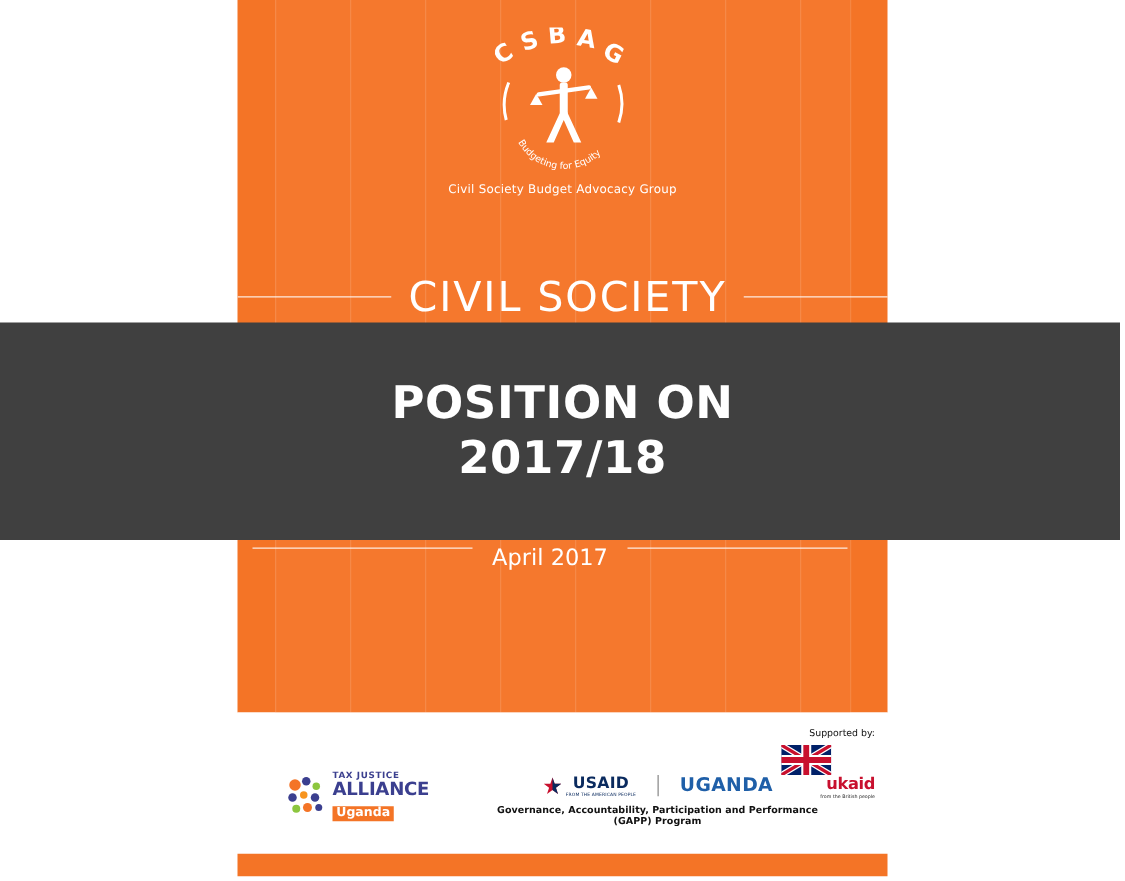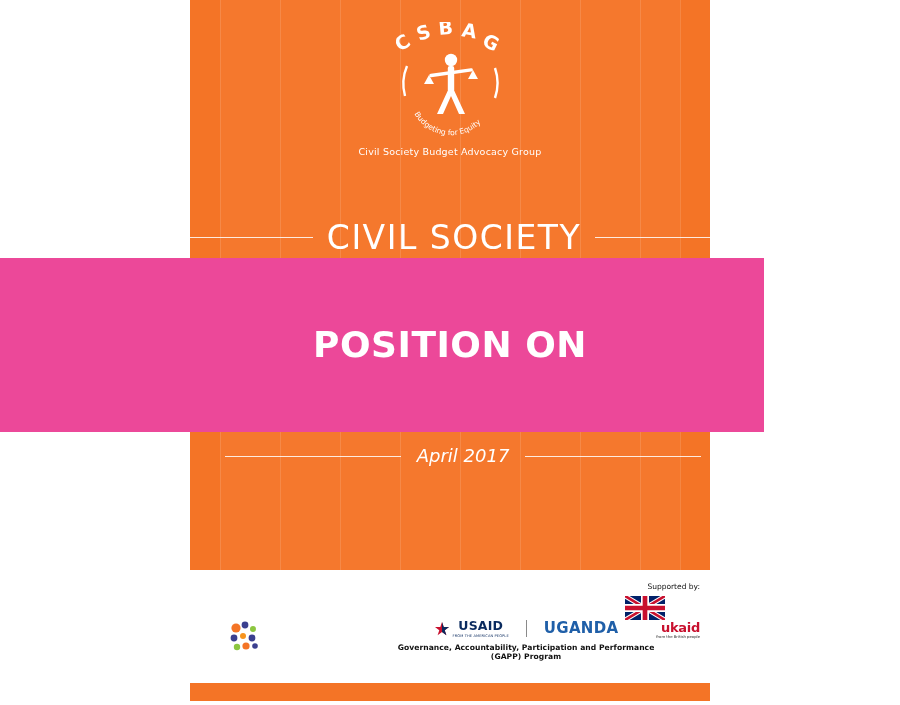--- a/index.html
+++ b/index.html
@@ -95,23 +95,23 @@
     letter-spacing: 1.5px;
     white-space: nowrap;
     line-height: 1;
   }
 
   
   .title-band {
     position: absolute;
     left: -190px;           
     top: 258px;
-    width: 764px;
+    width: 896px;
     height: 174px;
-    background: #ec4899;
+    background: #404040;
   }
   .title-band-inner {
     position: absolute;
     left: 190px;
     top: 0;
     width: 520px;
     height: 174px;
     display: flex;
     flex-direction: column;
     align-items: center;
@@ -124,27 +124,25 @@
     font-size: 36px;
     line-height: 1.21;
     letter-spacing: 0.5px;
     text-align: center;
     white-space: nowrap;
   }
 
   
   .date-row {
     position: absolute;
-    left: 35px;
+    left: 12px;
     top: 438px;
     width: 476px;
     height: 36px;
     display: flex;
-    align-items: center;
-    font-style: italic;
   }
   .date-rule {
     flex: 1 1 auto;
     height: 1px;
     background: rgba(255,255,255,0.85);
   }
   .date-text {
     flex: 0 0 auto;
     padding: 0 16px;
     color: #ffffff;
@@ -374,38 +372,44 @@
       <div class="date-rule"></div>
       <div class="date-text">April 2017</div>
       <div class="date-rule"></div>
     </div>
   </div>
 
   <div style="position:absolute;left:190px;top:0;width:520px;height:570px;overflow:visible;pointer-events:none;">
     <div class="title-band">
       <div class="title-band-inner">
         <div class="title-line">POSITION ON</div>
+        <div class="title-line">2017/18</div>
       </div>
     </div>
   </div>
 
   <div class="footer">
 
     <div class="tja">
       <svg class="tja-dots" viewBox="0 0 34 34">
         <circle cx="8" cy="9" r="4.6" fill="#f47426"></circle>
         <circle cx="17" cy="6" r="3.4" fill="#3b3f8f"></circle>
         <circle cx="25" cy="10" r="3.0" fill="#8cc63f"></circle>
         <circle cx="6" cy="19" r="3.4" fill="#3b3f8f"></circle>
         <circle cx="15" cy="17" r="3.0" fill="#f7941e"></circle>
         <circle cx="24" cy="19" r="3.4" fill="#3b3f8f"></circle>
         <circle cx="9" cy="28" r="3.2" fill="#8cc63f"></circle>
         <circle cx="18" cy="27" r="3.6" fill="#f47426"></circle>
         <circle cx="27" cy="27" r="2.8" fill="#3b3f8f"></circle>
       </svg>
+      <div class="tja-text">
+        <div class="tja-l1">TAX JUSTICE</div>
+        <div class="tja-l2">ALLIANCE</div>
+        <div class="tja-l3">Uganda</div>
+      </div>
     </div>
 
     <div class="usaid">
       <div class="usaid-row">
         <div class="usaid-mark">
           <svg class="usaid-star" viewBox="0 0 24 24">
             <path d="M12 1.5 L14.6 9 H22.5 L16.1 13.7 L18.6 21.3 L12 16.6 L5.4 21.3 L7.9 13.7 L1.5 9 H9.4 Z" fill="#c8102e"></path>
             <path d="M12 1.5 L14.6 9 H22.5 L16.1 13.7 L18.6 21.3 L12 16.6 Z" fill="#0a2a5e"></path>
           </svg>
           <div>

